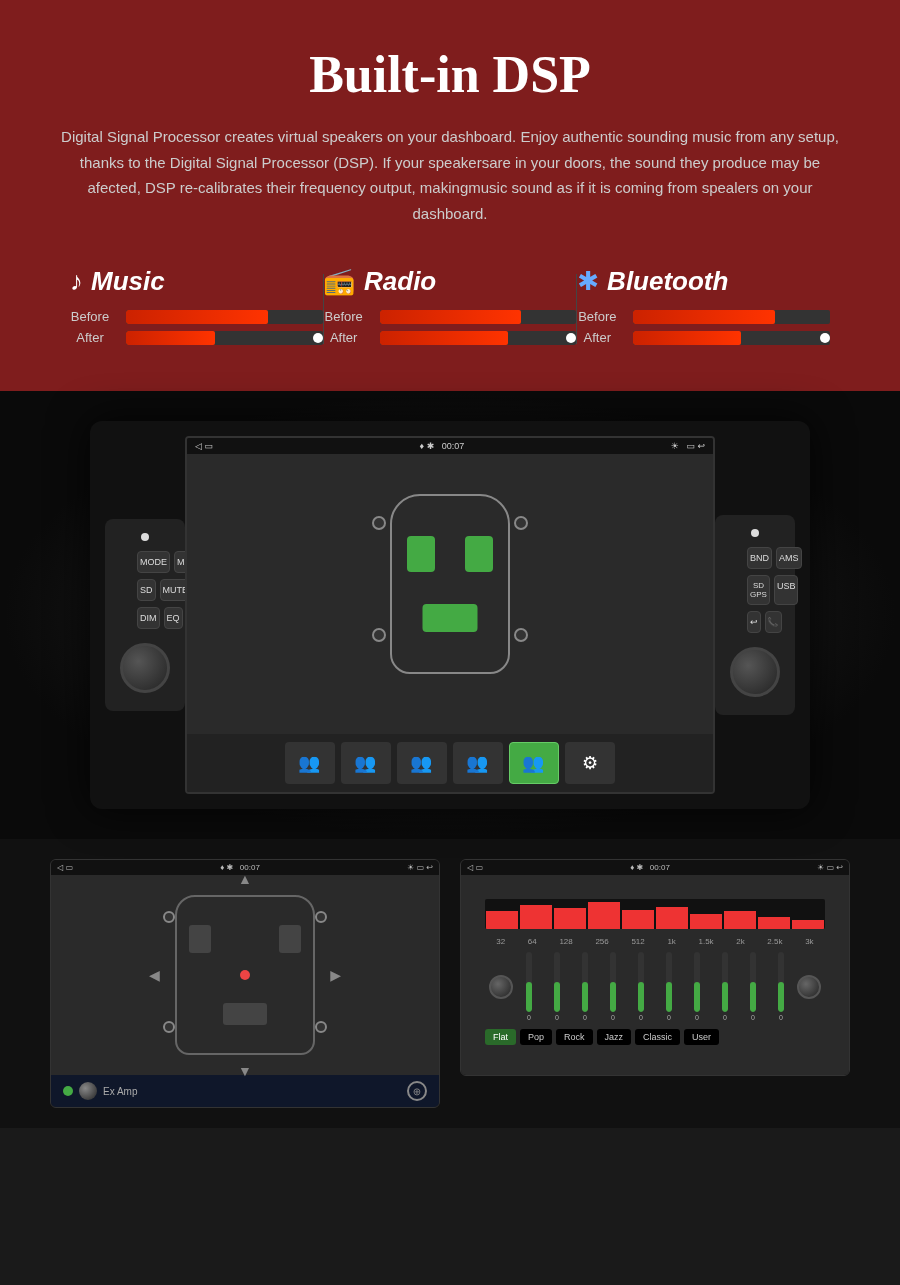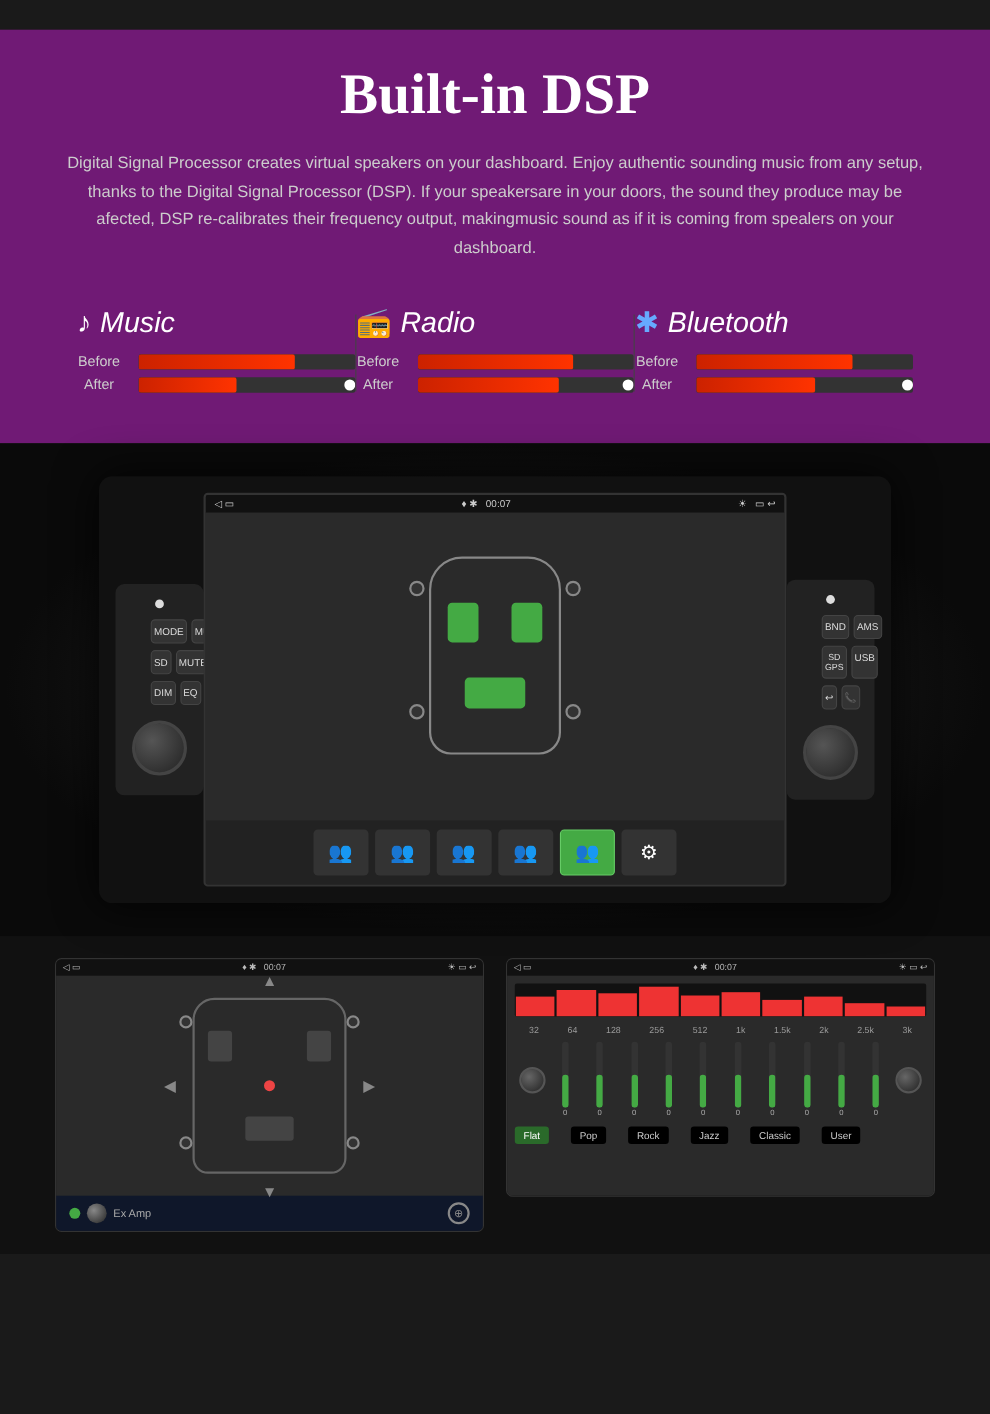--- a/index.html
+++ b/index.html
@@ -7,24 +7,23 @@
       width: 900px;
       min-height: 1285px;
       background: #1a1a1a;
       font-family: Arial, sans-serif;
       color: #fff;
       overflow-x: hidden;
     }
 
     
     .top-section {
-      background: #701a75;
-      padding: 30px 40px 20px;
+      background: #7f1d1d;
+      padding: 45px 40px 20px;
       text-align: center;
-      margin-top: 27px;
     }
     .main-title {
       font-size: 52px;
       font-weight: bold;
       color: #fff;
       margin-bottom: 20px;
       font-family: Georgia, serif;
     }
     .description {
       font-size: 15px;
@@ -50,21 +49,21 @@
     }
     .feature-title {
       display: flex;
       align-items: center;
       gap: 8px;
       margin-bottom: 12px;
     }
     .feature-label {
       font-size: 26px;
       font-style: italic;
-      font-weight: normal;
+      font-weight: bold;
       color: #fff;
     }
     .bar-row {
       display: flex;
       align-items: center;
       gap: 16px;
       margin-bottom: 6px;
       width: 100%;
     }
     .bar-label {
@@ -334,21 +333,21 @@
     .sp-indicator {
       width: 10px; height: 10px;
       background: #4a4; border-radius: 50%;
     }
     .sp-label {
       font-size: 10px; color: #aaa;
     }
 
     
     .eq-screen {
-      padding: 7px;
+      padding: 24px;
     }
     .eq-spectrum {
       height: 30px;
       background: #111;
       margin-bottom: 8px;
       border-radius: 2px;
       overflow: hidden;
       display: flex;
       align-items: flex-end;
     }
@@ -398,21 +397,21 @@
       background: #4a4;
       border-radius: 3px;
     }
     .eq-slider-val {
       font-size: 7px;
       color: #aaa;
       margin-top: 2px;
     }
     .eq-presets {
       display: flex;
-      gap: 20px;
+      gap: 4px;
       margin-top: 8px;
       flex-wrap: wrap;
       align-items: flex-end;
     }
     .eq-preset-btn {
       background: #000000;
       border-radius: 3px;
       padding: 3px 8px;
       font-size: 9px;
       color: #ccc;

